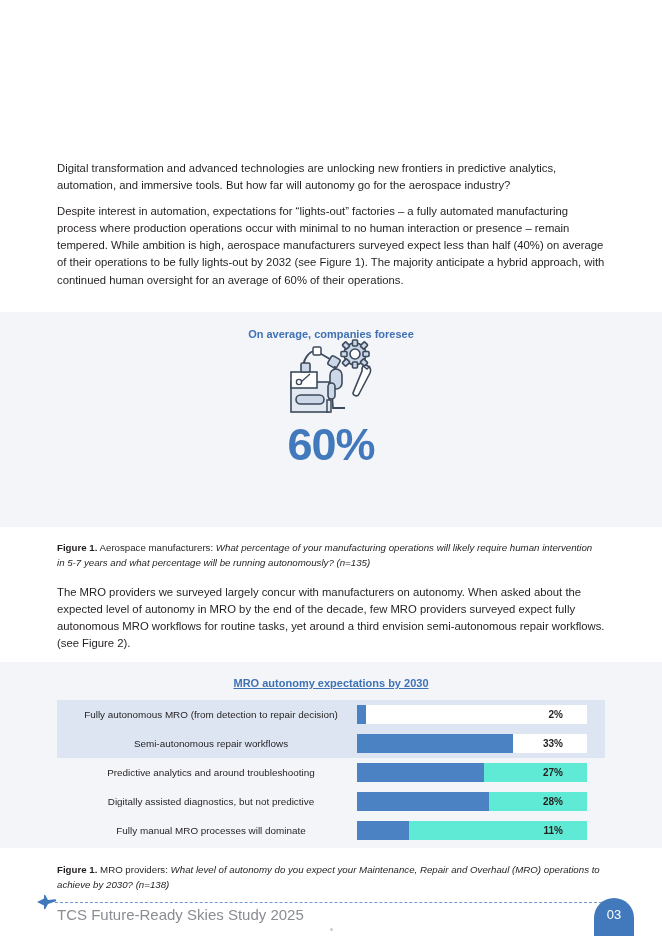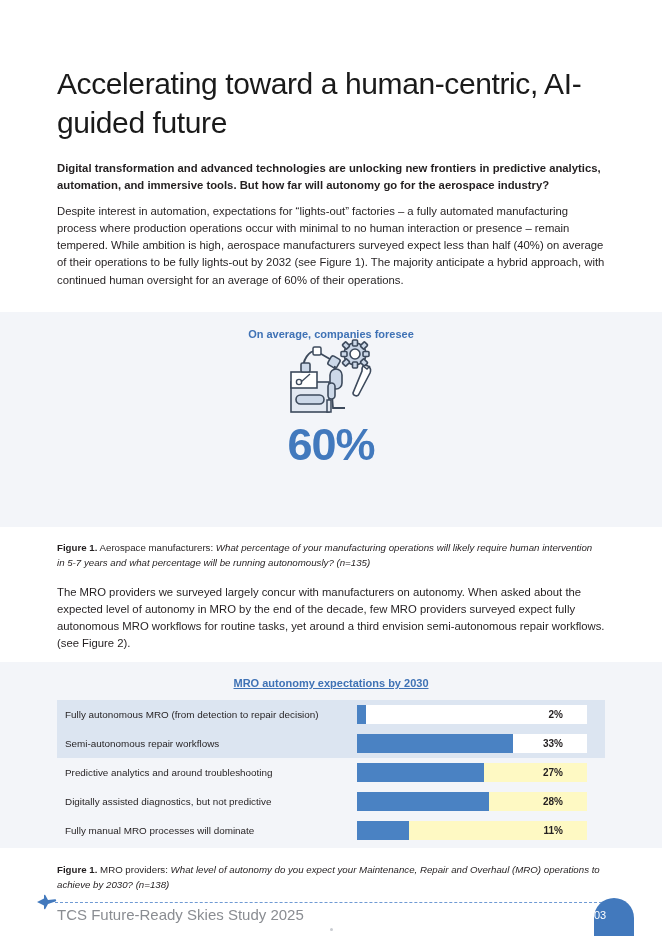--- a/index.html
+++ b/index.html
@@ -31,21 +31,21 @@
 
   
   .body-text {
     position: absolute;
     left: 57px;
     width: 551px;
     font-size: 11.3px;
     line-height: 1.52;
     color: #231f20;
   }
-  .p1 { top: 160px; font-weight: bold; }
+  .p1 { top: 160px; }
   .p2 { top: 203px; }
   .p3 { top: 584px; }
 
   
   .panel1 {
     position: absolute;
     left: 0;
     top: 312px;
     width: 662px;
     height: 215px;
@@ -182,30 +182,30 @@
   }
   .chart-row {
     position: relative;
     height: 29px;
     display: flex;
     align-items: center;
   }
   .row-label {
     width: 292px;      
     margin-left: 65px;
-    text-align: left;
+    text-align: center;
     font-size: 9.9px;
     color: #231f20;
     white-space: nowrap;
   }
   .row-track {
     position: relative;
     width: 230px;
     height: 19px;
-    background: #fef9c3;
+    background: #5eead4;
   }
   .chart-row.on-band .row-track { background: #ffffff; }
   .row-bar {
     position: absolute;
     left: 0; top: 0;
     height: 19px;
     background: #4a82c3;
   }
   .row-value {
     position: absolute;
@@ -242,39 +242,39 @@
   }
   .page-badge {
     position: absolute;
     right: 28px;
     top: 898px;
     width: 40px;
     height: 38px;
     background: #4279bd;
     border-radius: 20px 20px 0 0;
     color: #ffffff;
-    font-size: 11px;
+    font-size: 13px;
+    text-align: center;
     line-height: 34px;
   }
   .footnote-dot {
     position: absolute;
     left: 330px;
     top: 928px;
     width: 3px;
     height: 3px;
     background: #c9ccd1;
     border-radius: 50%;
   }
 </style>
 </head>
 <body>
 
 <div class="page">
 
-  <h1 class="headline">Accelerating toward a human-centric, AI-guided future</h1>
 
   <p class="body-text p1">Digital transformation and advanced technologies are unlocking new frontiers in predictive analytics, automation, and immersive tools. But how far will autonomy go for the aerospace industry?</p>
   <p class="body-text p2">Despite interest in automation, expectations for “lights-out” factories – a fully automated manufacturing process where production operations occur with minimal to no human interaction or presence – remain tempered. While ambition is high, aerospace manufacturers surveyed expect less than half (40%) on average of their operations to be fully lights-out by 2032 (see Figure 1). The majority anticipate a hybrid approach, with continued human oversight for an average of 60% of their operations.</p>
 
   <section class="panel1">
 
     <div class="panel1-heading">On average, companies foresee</div>
 
     <div class="hero-row">
 

